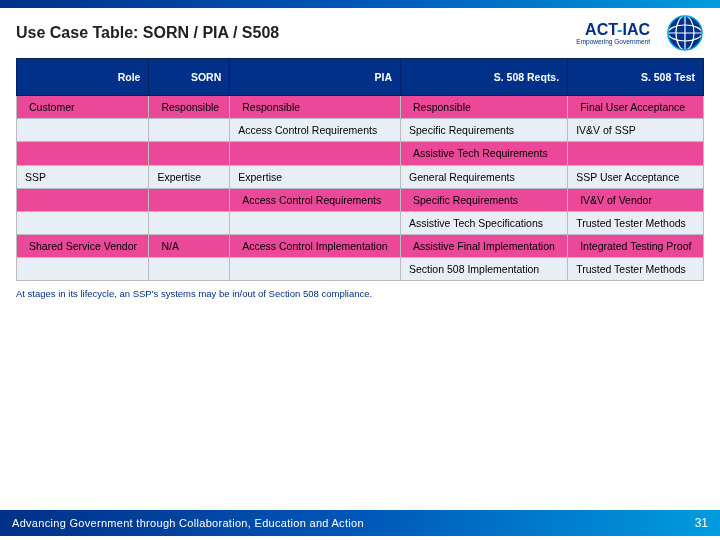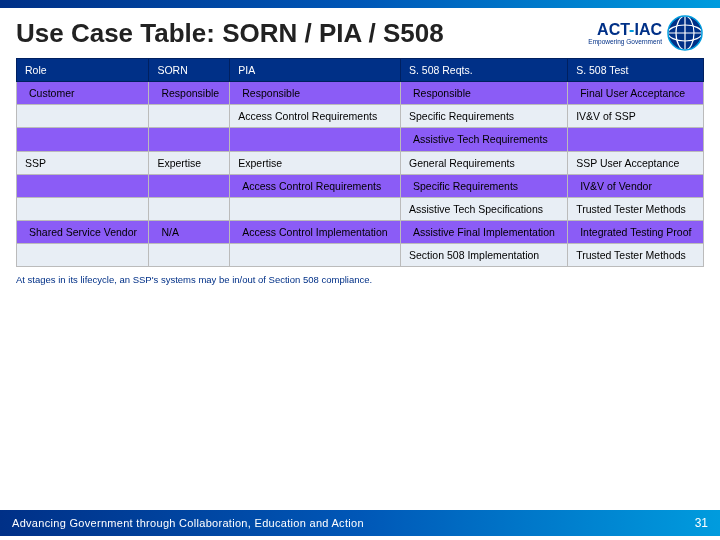--- a/index.html
+++ b/index.html
@@ -19,59 +19,59 @@
     }
 
     .header {
       display: flex;
       align-items: center;
       justify-content: space-between;
       padding: 6px 16px 2px 16px;
     }
 
     .page-title {
-      font-size: 26px;
+      font-size: 16px;
       font-weight: bold;
       color: #222;
     }
 
     
     .table-container {
       padding: 0 16px;
       margin-top: 4px;
     }
 
     table {
       width: 100%;
       border-collapse: collapse;
       font-size: 10.5px;
     }
 
     thead th {
       background: #003087;
       color: #fff;
-      font-weight: normal;
-      padding: 5px 8px;
-      text-align: left;
+      font-weight: bold;
+      padding: 12px 8px;
+      text-align: right;
       border: 1px solid #002060;
     }
 
     tbody td {
       padding: 4px 8px;
       vertical-align: top;
       border: 1px solid #bbb;
       line-height: 1.35;
     }
 
     .row-shaded td {
       background: #e8eef5;
     }
 
     .row-white td {
-      background: #8b5cf6;
+      background: #ec4899;
       padding-left: 12px;
     }
 
     
     .footer-note {
       padding: 6px 16px 4px 16px;
       font-size: 9.5px;
       color: #003087;
       line-height: 1.4;
     }
@@ -99,21 +99,21 @@
 
     .bottom-page-num {
       color: #fff;
       font-size: 12px;
       font-weight: normal;
     }
 
     .logo-combined {
       display: flex;
       align-items: center;
-      gap: 4px;
+      gap: 16px;
     }
 
     .act-iac-logo {
       display: flex;
       flex-direction: column;
       align-items: flex-end;
     }
 
     .act-iac-main {
       font-size: 16px;

